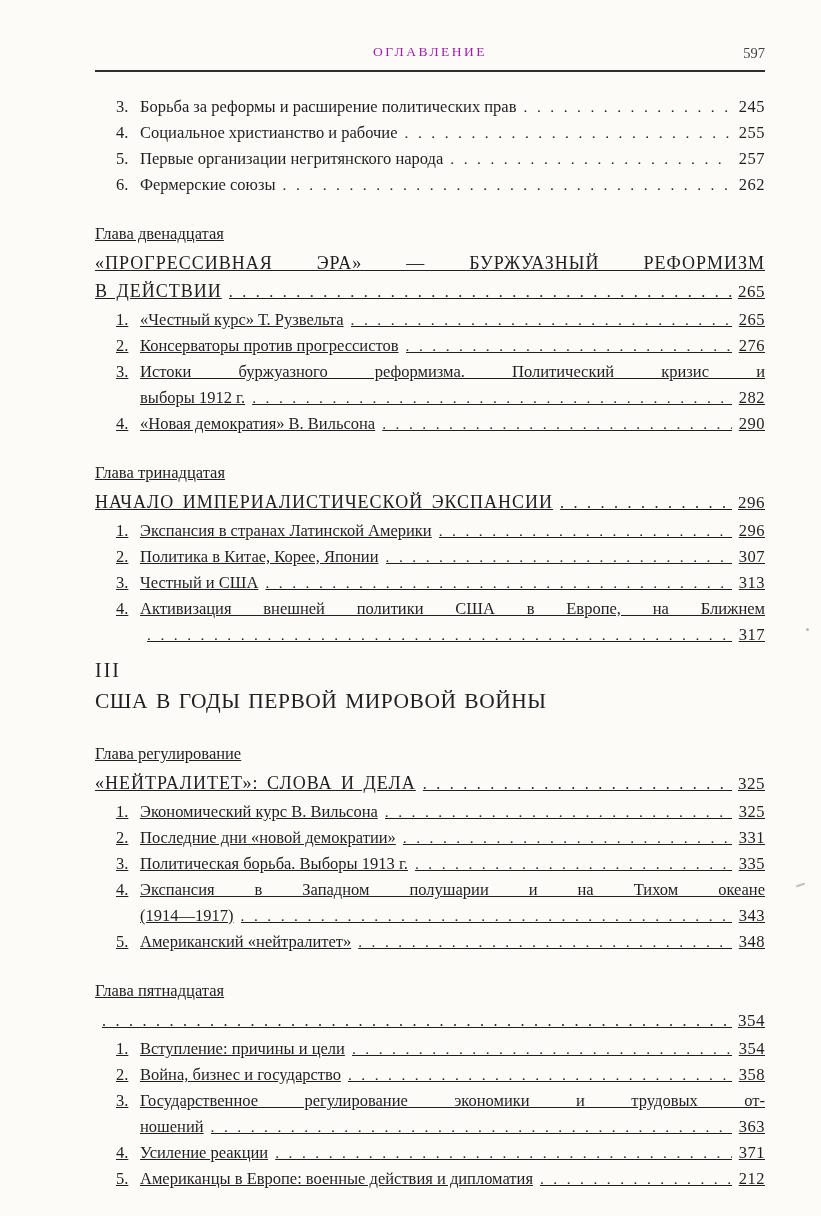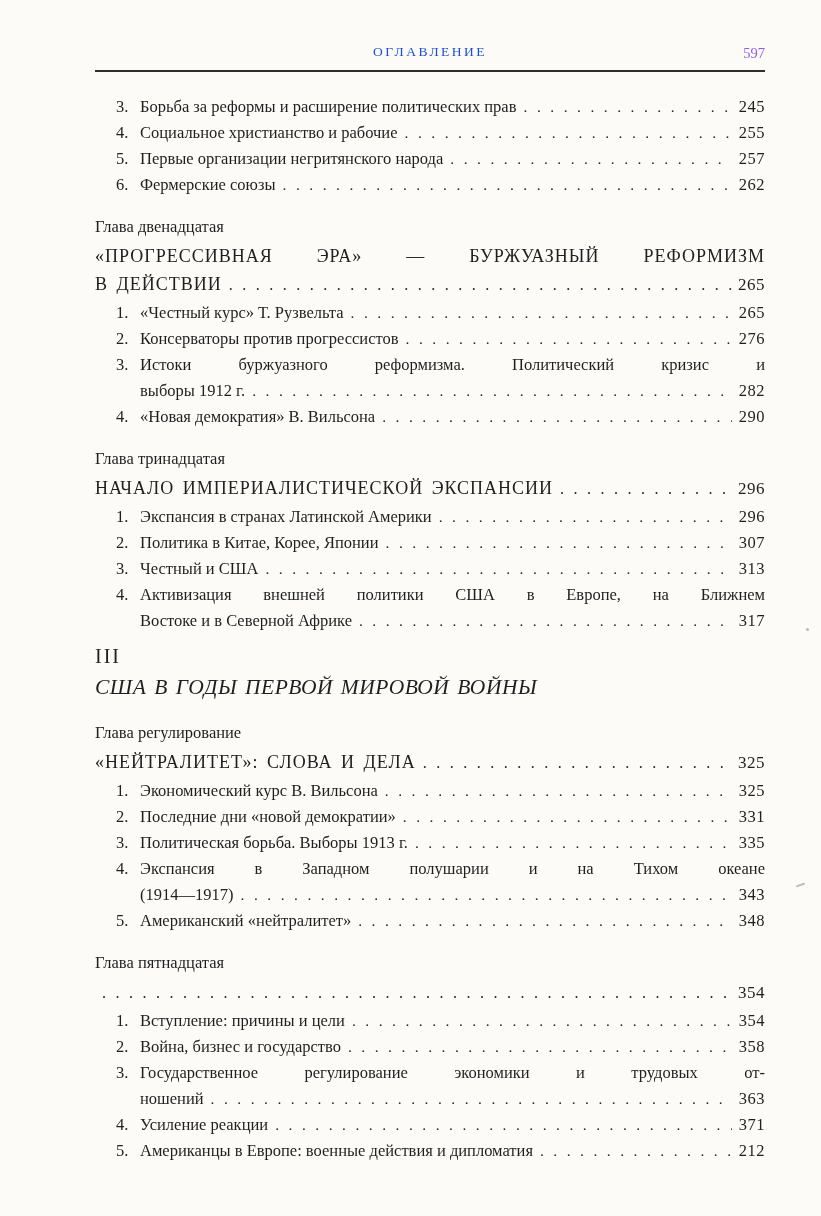--- a/index.html
+++ b/index.html
@@ -12,23 +12,23 @@
     position:relative;box-sizing:border-box;
     width:821px;height:1216px;
     background:#fcfbf7;
     color:#1f1f1f;
     padding:44px 56px 0 95px;
   }
   
   .page-header{position:relative;height:22px;}
   .running-title{
     display:block;text-align:center;
-    font-size:13.5px;letter-spacing:2.5px;color:#1d4ed8;
+    font-size:13.5px;letter-spacing:2.5px;color:#a21caf;
   }
-  .folio{position:absolute;right:0;top:1px;font-size:14.5px;color:#8b5cf6;}
+  .folio{position:absolute;right:0;top:1px;font-size:14.5px;color:#404040;}
   .rule{border-bottom:2px solid #2e2e2e;margin-top:4px;}
 
   
   #toc{margin-top:22px;}
   .entries-block{margin-top:0;}
   .entry{display:flex;align-items:flex-start;padding-left:21px;
          font-size:16.5px;line-height:26px;}
   .num{flex:none;width:24px;}
   .entry-body{flex:1;min-width:0;}
   .cont{line-height:26px;}
@@ -36,30 +36,30 @@
   .lastline{display:flex;align-items:baseline;}
   .lastline .txt{white-space:nowrap;}
   .leader{flex:1;overflow:hidden;white-space:nowrap;
           margin-left:7px;margin-right:5px;min-width:10px;}
   .leader::before{
     content:"................................................................................";
     letter-spacing:9.5px;font-size:15.5px;color:#262626;
   }
   .pg{flex:none;min-width:28px;text-align:right;letter-spacing:0.5px;}
 
-  .chapter{margin-top:15px;}
+  .chapter{margin-top:22px;text-decoration:underline;}
   .ch-label{font-size:16.5px;line-height:27px;}
   .ch-title{font-size:18px;line-height:28px;letter-spacing:1px;
             word-spacing:3px;margin:2px 0 1px;}
   .ch-title .pg{font-size:17px;letter-spacing:0.5px;word-spacing:0;}
   .ch-title .leader::before{letter-spacing:9.5px;font-size:16px;}
 
   .part{text-align:left;margin:8px 0 2px;}
   .part-num{font-size:20px;line-height:28px;letter-spacing:2px;}
-  .part-title{font-size:21.5px;line-height:34px;letter-spacing:0.5px;word-spacing:2px;font-style:italic;}
+  .part-title{font-size:21.5px;line-height:34px;letter-spacing:0.5px;word-spacing:2px;}
   .part-years{font-size:19px;line-height:28px;}
 
   
   .artifact{position:absolute;background:#6a6a66;}
   .artifact.spot{width:3px;height:3px;border-radius:50%;opacity:.45;}
   .artifact.tick{width:9px;height:2px;opacity:.4;transform:rotate(-20deg);}
 </style>
 </head>
 <body>
 
@@ -202,21 +202,20 @@
               <span class="leader"></span>
               <span class="pg">313</span>
             </div>
           </div>
         </div>
         <div class="entry">
           <span class="num">4.</span>
           <div class="entry-body">
             <div class="cont justify">Активизация внешней политики США в Европе, на Ближнем</div>
             <div class="lastline">
-              <span class="txt">Востоке и в Северной Африке</span>
               <span class="leader"></span>
               <span class="pg">317</span>
             </div>
           </div>
         </div>
       </div>
       <div class="part">
         <div class="part-num">III</div>
         <div class="part-title">США В ГОДЫ ПЕРВОЙ МИРОВОЙ ВОЙНЫ</div>
       </div>

